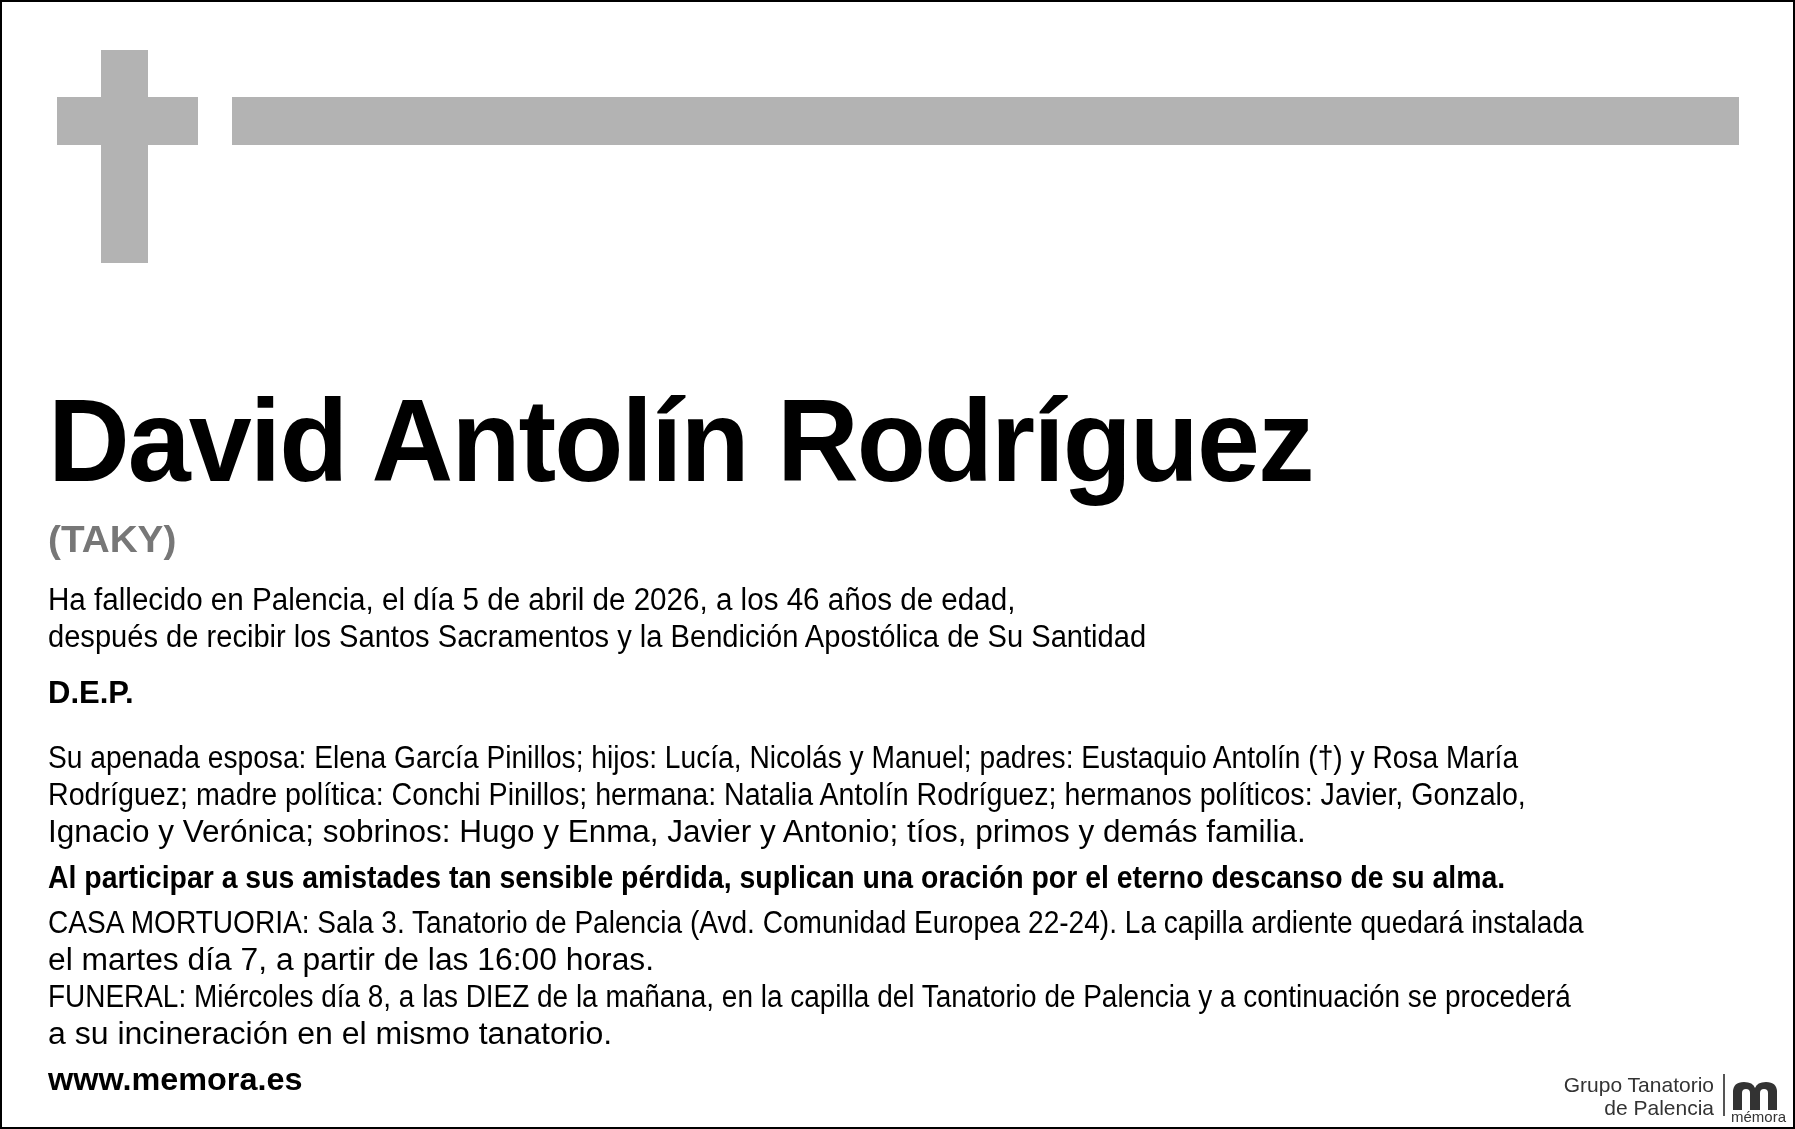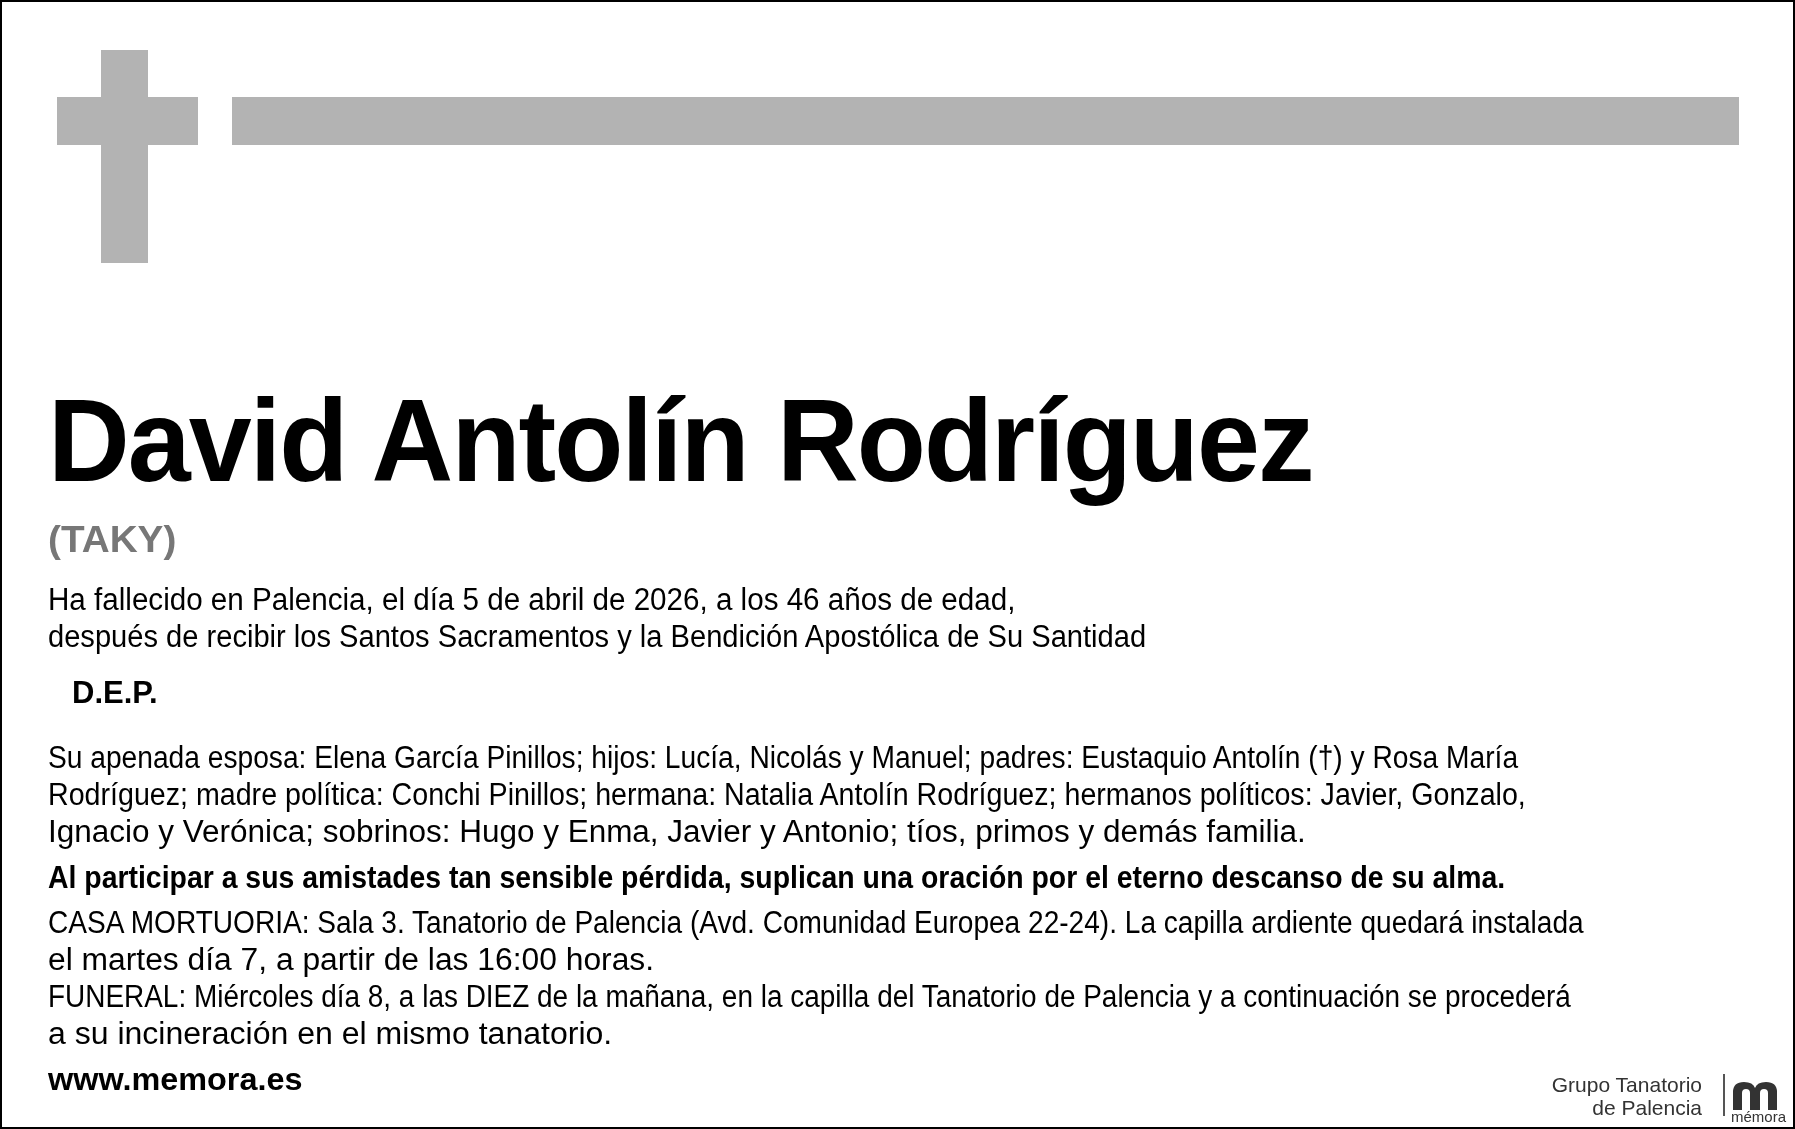--- a/index.html
+++ b/index.html
@@ -7,40 +7,40 @@
   .frame { position: absolute; left: 0; top: 0; width: 1791px; height: 1125px; border: 2px solid #000; background: #fff; }
   .cross-v { position: absolute; left: 101px; top: 50px; width: 47px; height: 213px; background: #b3b3b3; }
   .cross-h { position: absolute; left: 57px; top: 97px; width: 141px; height: 48px; background: #b3b3b3; }
   .top-bar { position: absolute; left: 232px; top: 97px; width: 1507px; height: 48px; background: #b3b3b3; }
   .line { position: absolute; left: 48px; white-space: nowrap; transform-origin: 0 0; color: #000;
           font-family: "Liberation Sans", sans-serif; }
   .title { font-weight: bold; font-size: 116px; line-height: 116px; letter-spacing: -2px; }
   .alias { font-weight: bold; font-size: 36px; line-height: 40px; color: #777; }
   .body { font-size: 31px; line-height: 36px; }
   .bold { font-weight: bold; }
-  .logo-text { position: absolute; right: 93px; font-family: "Liberation Sans", sans-serif; font-size: 21px; line-height: 23px; color: #333; text-align: right; white-space: nowrap; }
+  .logo-text { position: absolute; right: 81px; font-family: "Liberation Sans", sans-serif; font-size: 21px; line-height: 23px; color: #333; text-align: right; white-space: nowrap; }
   .logo-divider { position: absolute; left: 1723px; top: 1074px; width: 2px; height: 42px; background: #555; }
   .logo-m { position: absolute; left: 1731px; top: 1080px; width: 48px; height: 30px; }
   .logo-sub { position: absolute; left: 1731px; top: 1108px; width: 48px; text-align: center; font-family: "Liberation Sans", sans-serif; font-size: 15px; color: #333; }
 </style>
 </head>
 <body>
 
 <div class="frame"></div>
 
 <div class="cross-v"></div>
 <div class="cross-h"></div>
 <div class="top-bar"></div>
 
 <div class="line title fit" style="top: 383px; transform: scaleX(0.975328);">David Antolín Rodríguez</div>
 <div class="line alias fit" style="top: 520px; transform: scaleX(1.07563);">(TAKY)</div>
 
 <div class="line body fit" style="top: 582px; transform: scaleX(0.95459);">Ha fallecido en Palencia, el día 5 de abril de 2026, a los 46 años de edad,</div>
 <div class="line body fit" style="top: 619px; transform: scaleX(0.938462);">después de recibir los Santos Sacramentos y la Bendición Apostólica de Su Santidad</div>
-<div class="line body bold fit" style="top: 675px; transform: scaleX(1); margin-left: 24px;">D.E.P.</div>
+<div class="line body bold fit" style="top: 675px; transform: scaleX(1);">D.E.P.</div>
 
 <div class="line body fit" style="top: 740px; transform: scaleX(0.908529);">Su apenada esposa: Elena García Pinillos; hijos: Lucía, Nicolás y Manuel; padres: Eustaquio Antolín (†) y Rosa María</div>
 <div class="line body fit" style="top: 777px; transform: scaleX(0.923173);">Rodríguez; madre política: Conchi Pinillos; hermana: Natalia Antolín Rodríguez; hermanos políticos: Javier, Gonzalo,</div>
 <div class="line body fit" style="top: 814px; transform: scaleX(1.01533);">Ignacio y Verónica; sobrinos: Hugo y Enma, Javier y Antonio; tíos, primos y demás familia.</div>
 <div class="line body bold fit" style="top: 860px; transform: scaleX(0.916352);">Al participar a sus amistades tan sensible pérdida, suplican una oración por el eterno descanso de su alma.</div>
 
 <div class="line body fit" style="top: 905px; transform: scaleX(0.90566);">CASA MORTUORIA: Sala 3. Tanatorio de Palencia (Avd. Comunidad Europea 22-24). La capilla ardiente quedará instalada</div>
 <div class="line body fit" style="top: 942px; transform: scaleX(1.02538);">el martes día 7, a partir de las 16:00 horas.</div>
 <div class="line body fit" style="top: 979px; transform: scaleX(0.901183);">FUNERAL: Miércoles día 8, a las DIEZ de la mañana, en la capilla del Tanatorio de Palencia y a continuación se procederá</div>
 <div class="line body fit" style="top: 1016px; transform: scaleX(1.03297);">a su incineración en el mismo tanatorio.</div>

